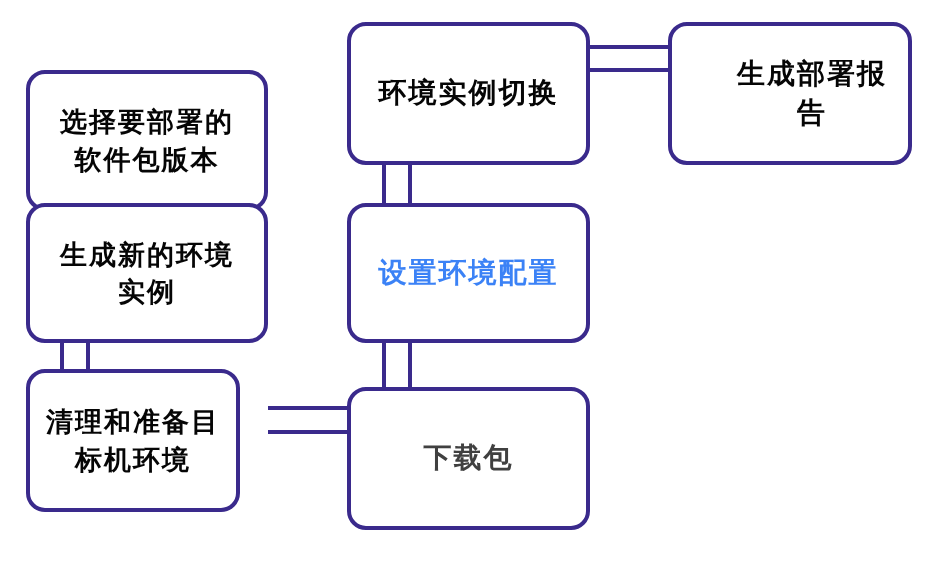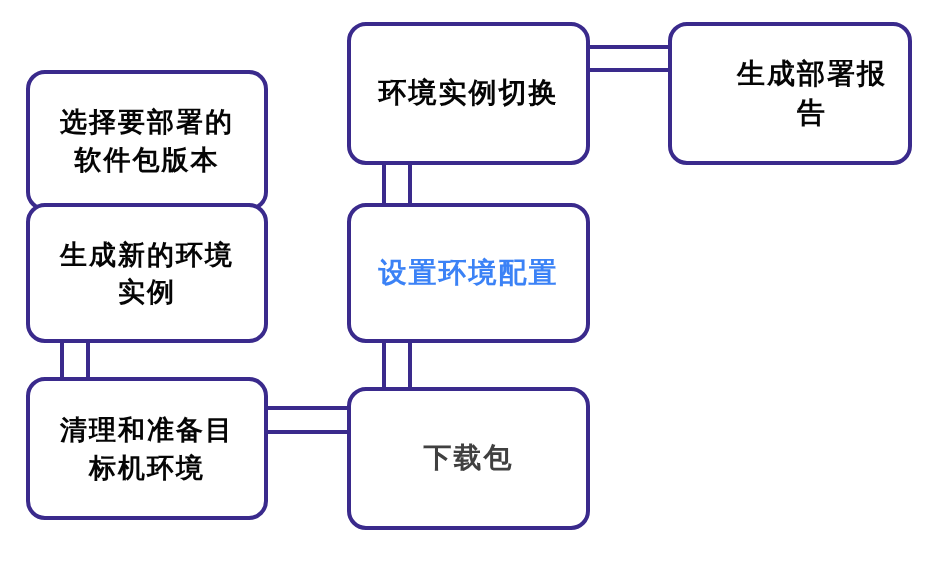--- a/index.html
+++ b/index.html
@@ -69,21 +69,21 @@
     </svg>
   <div id="node-layer">
       <div class="node node-2line" style="left: 26px; top: 22px; width: 242px; height: 141px; border-color: rgb(58, 42, 140); margin-top: 48px;">
         <div class="node-label" style="color: rgb(5, 5, 5);">选择要部署的
 软件包版本</div>
       </div>
       <div class="node node-2line" style="left: 26px; top: 203px; width: 242px; height: 140px; border-color: rgb(58, 42, 140);">
         <div class="node-label" style="color: rgb(5, 5, 5);">生成新的环境
 实例</div>
       </div>
-      <div class="node node-2line" style="left: 26px; top: 377px; width: 242px; height: 143px; border-color: rgb(58, 42, 140);">
+      <div class="node node-2line" style="left: 26px; top: 369px; width: 214px; height: 143px; border-color: rgb(58, 42, 140);">
         <div class="node-label" style="color: rgb(5, 5, 5);">清理和准备目
 标机环境</div>
       </div>
       <div class="node" style="left: 347px; top: 22px; width: 243px; height: 143px; border-color: rgb(58, 42, 140);">
         <div class="node-label" style="color: rgb(5, 5, 5);">环境实例切换</div>
       </div>
       <div class="node" style="left: 347px; top: 203px; width: 243px; height: 140px; border-color: rgb(58, 42, 140);">
         <div class="node-label" style="color: #3b82f6;">设置环境配置</div>
       </div>
       <div class="node" style="left: 347px; top: 387px; width: 243px; height: 143px; border-color: rgb(58, 42, 140);">

